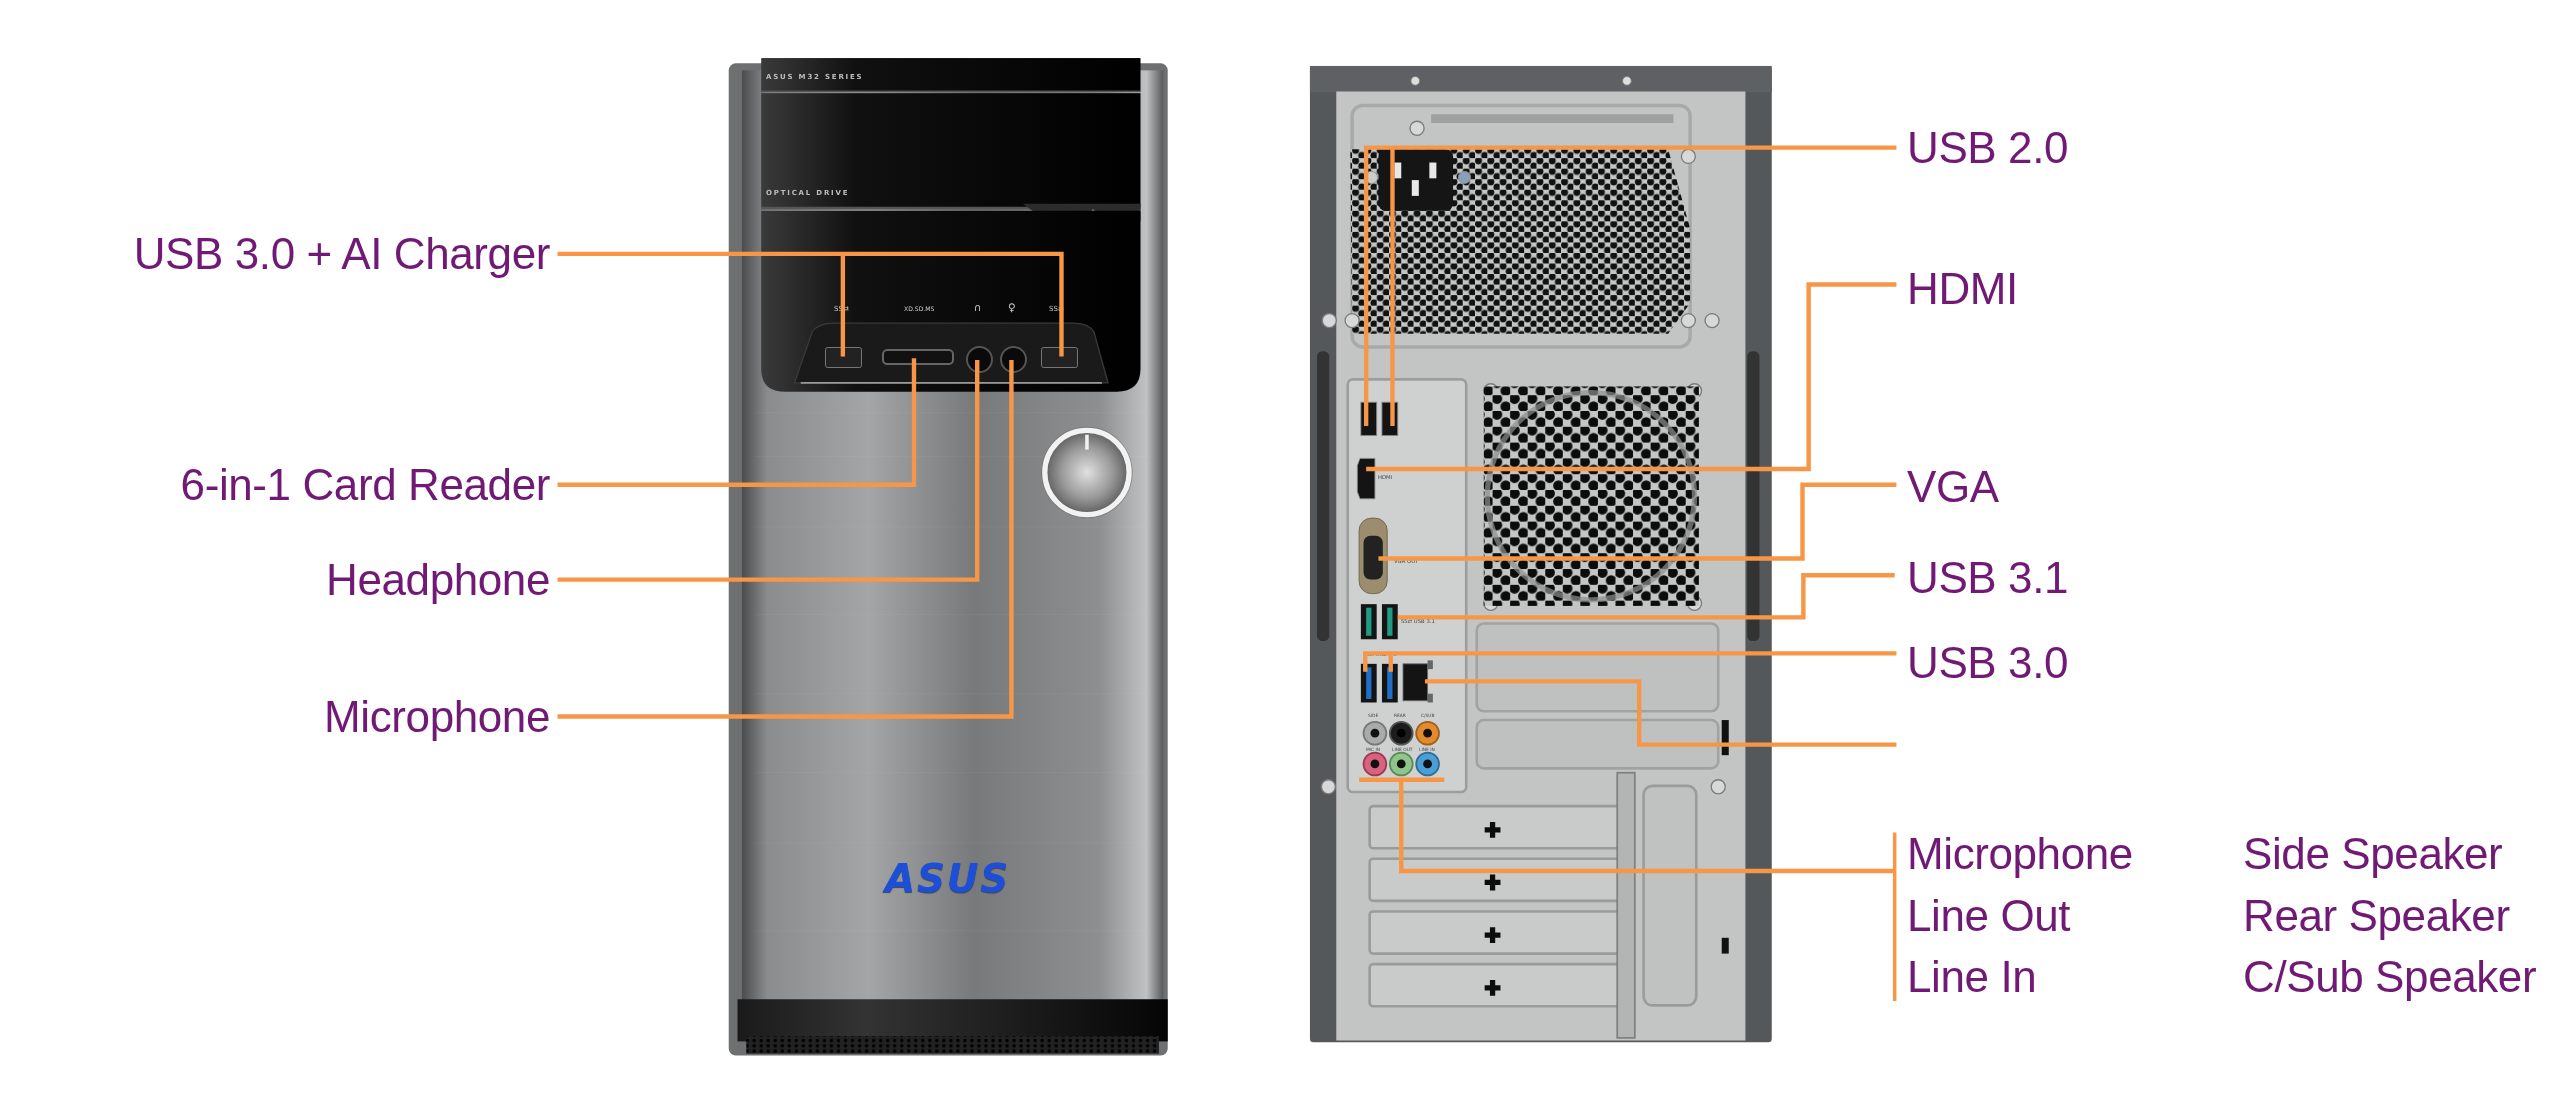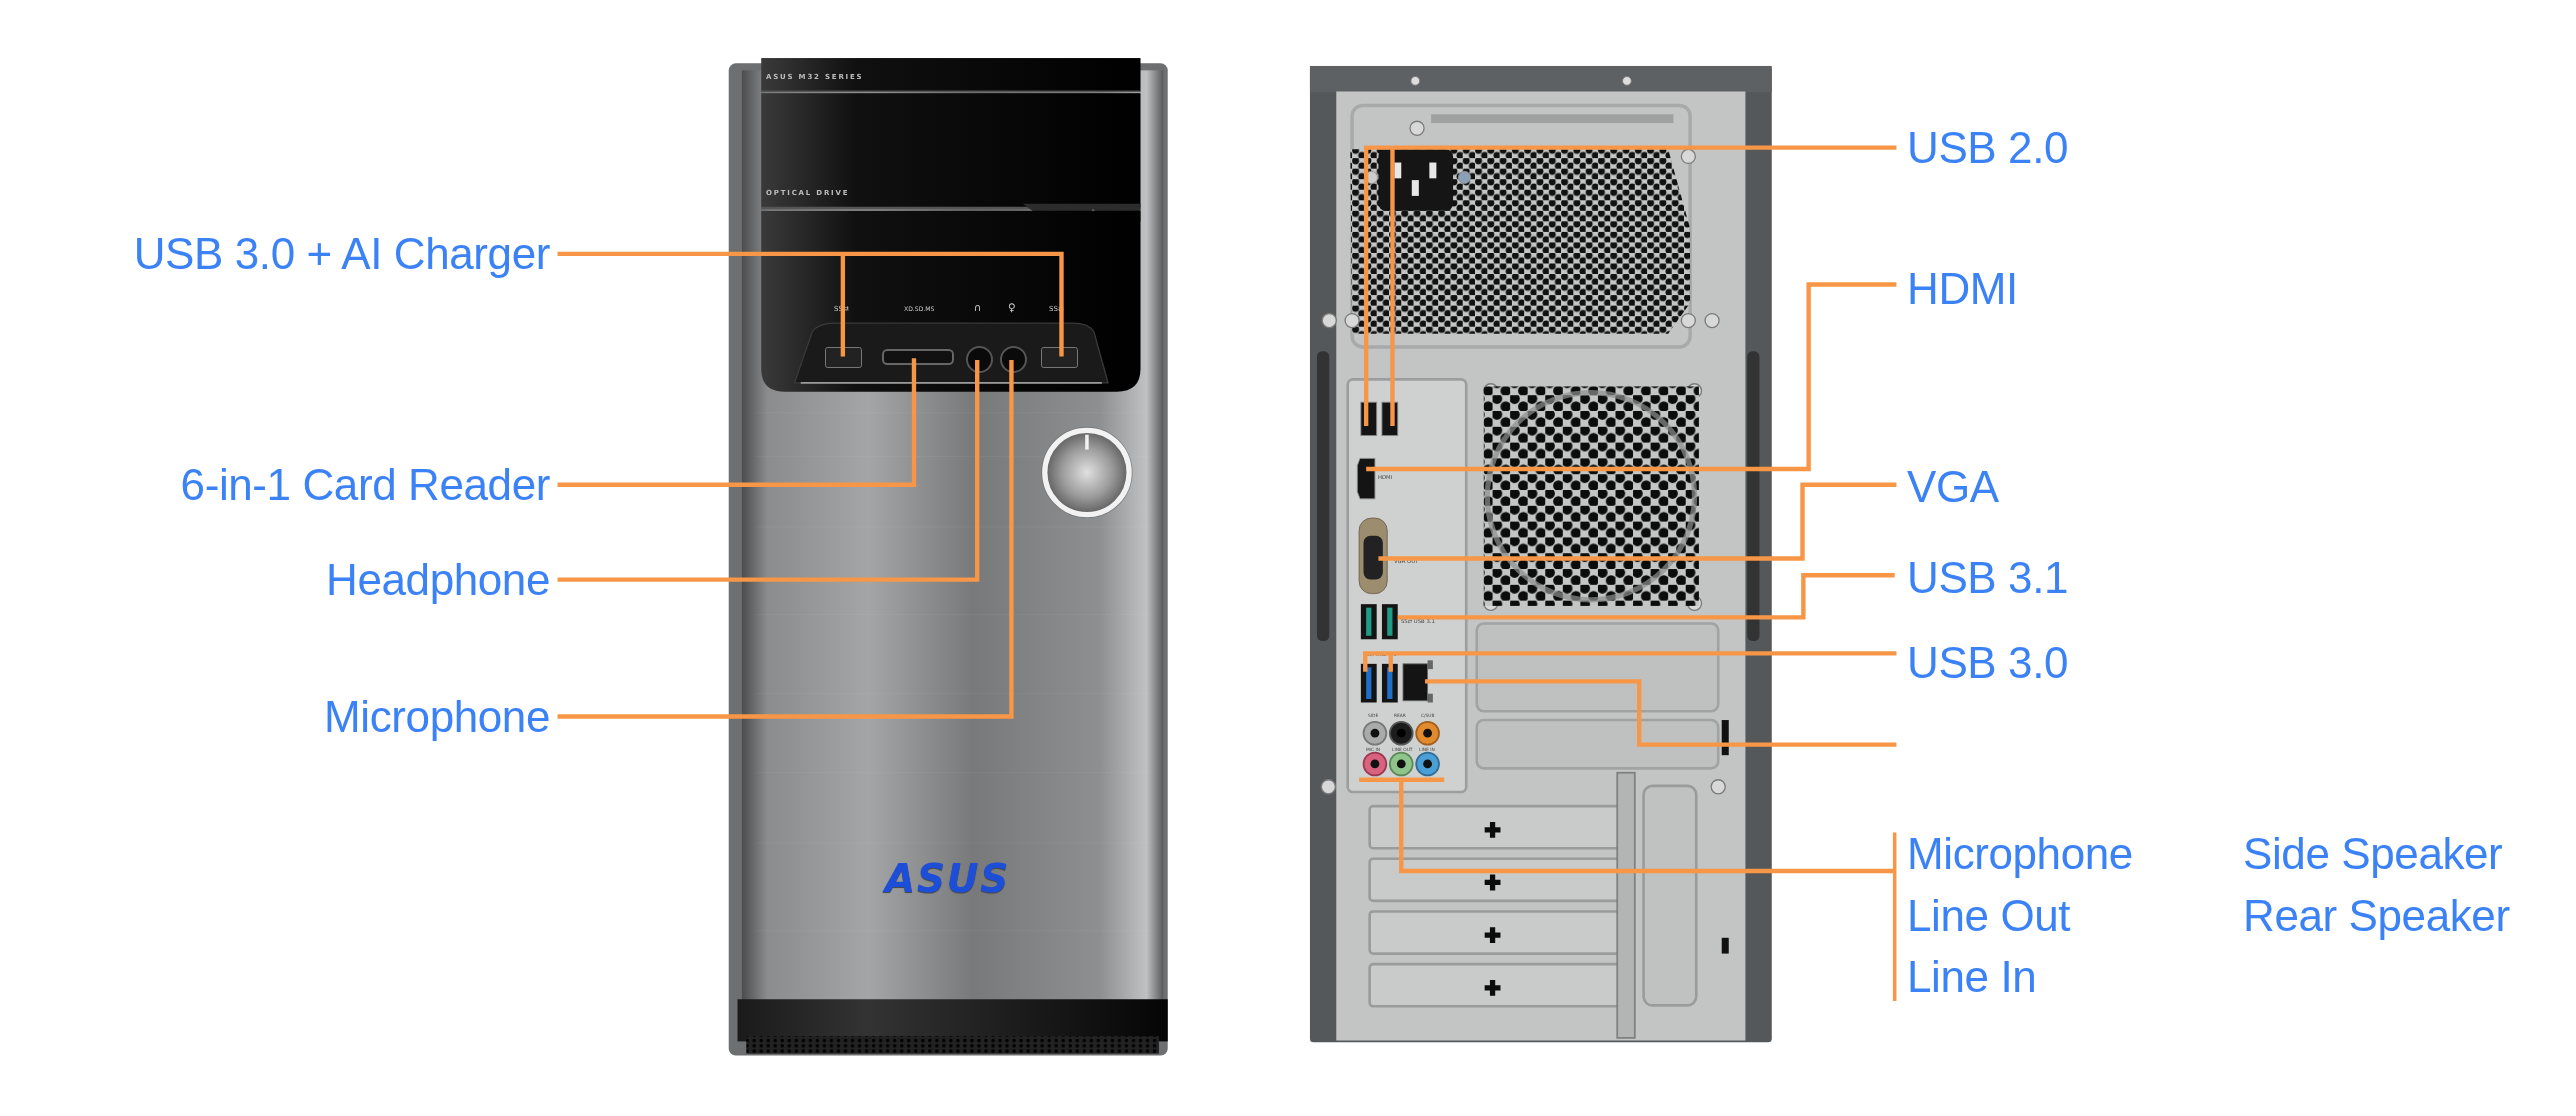--- a/index.html
+++ b/index.html
@@ -1,19 +1,19 @@
 <!DOCTYPE html>
 <html style="font-size:14px"><head>
 <meta charset="utf-8">
 <style>
   html, body { margin: 0; padding: 0; background: #ffffff; }
   body { width: 2576px; height: 1117px; position: relative; overflow: hidden;
          font-family: "Liberation Sans", "DejaVu Sans", sans-serif; }
   .stage { position: absolute; left: 0; top: 0; width: 2576px; height: 984px; }
-  .lbl { position: absolute; font-size: 44px; line-height: 53px; color: #3b82f6; white-space: nowrap;
+  .lbl { position: absolute; font-size: 44px; line-height: 53px; color: #701a75; white-space: nowrap;
          font-family: "Liberation Sans", sans-serif; letter-spacing: -0.4px; }
   .lbl.left { text-align: center; }
   svg.overlay { position: absolute; left: 0; top: 0; pointer-events: none; }
   .tiny { font-family: "DejaVu Sans", sans-serif; font-weight: bold; letter-spacing: 1.8px; }
 </style>
 </head>
 <body>
 
 <div class="stage">
 
@@ -257,14 +257,15 @@
   <div class="lbl" style="left:1907px;top:262px;">HDMI</div>
   <div class="lbl" style="left:1907px;top:444px;margin-top:16px;">VGA</div>
   <div class="lbl" style="left:1907px;top:551px;">USB 3.1</div>
   <div class="lbl" style="left:1907px;top:636px;">USB 3.0</div>
 
   <div class="lbl" style="left:1907px;top:827px;">Microphone</div>
   <div class="lbl" style="left:1907px;top:889px;">Line Out</div>
   <div class="lbl" style="left:1907px;top:950px;">Line In</div>
   <div class="lbl" style="left:2243px;top:827px;">Side Speaker</div>
   <div class="lbl" style="left:2243px;top:889px;text-align:center;">Rear Speaker</div>
+  <div class="lbl" style="left:2243px;top:950px;">C/Sub Speaker</div>
 </div>
 
 
 </body></html>

